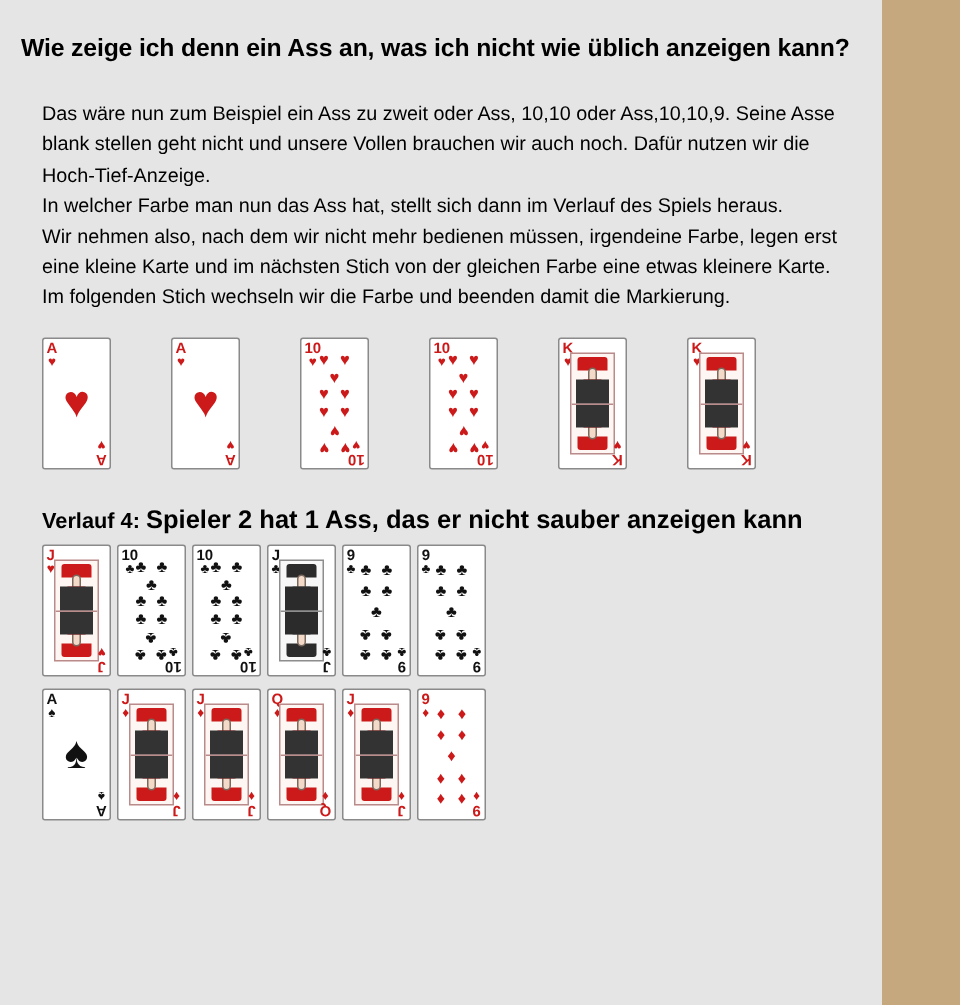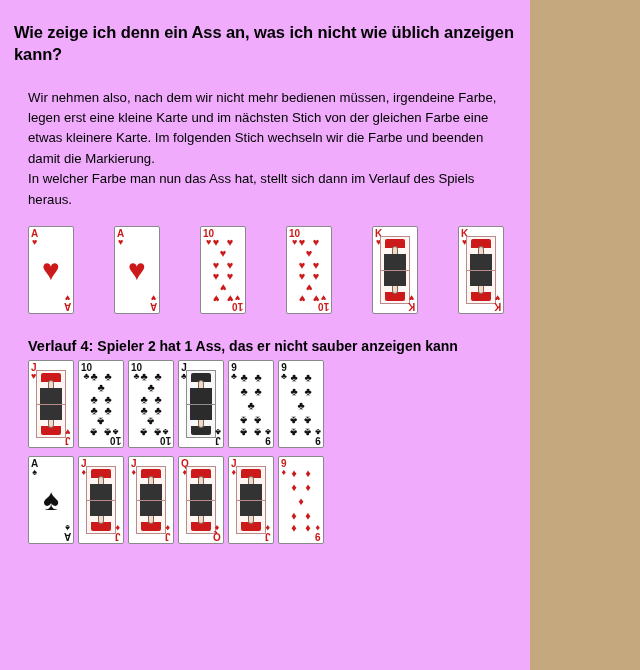--- a/index.html
+++ b/index.html
@@ -11,23 +11,23 @@
     height: 670px;
     background: #c5a87e;
     font-family: "Liberation Sans", sans-serif;
     color: #000;
     overflow: hidden;
     position: relative;
   }
   .page {
     position: absolute;
     left: 0; top: 0;
-    width: 530px;
+    width: 588px;
     height: 670px;
-    background: #f0abfc;
+    background: #e5e5e5;
     box-sizing: border-box;
     padding: 0 14px;
   }
   .title {
     font-size: 16.5px;
     font-weight: bold;
     line-height: 1.32;
     margin: 0;
     padding-top: 22px;
     letter-spacing: -0.1px;
@@ -52,21 +52,21 @@
   .card-row.row-1 { margin-top: 16px; }
   .row-label {
     font-size: 14.5px;
     font-weight: bold;
     padding-left: 14px;
     padding-top: 16px;
     padding-bottom: 6px;
   }
   .row-label .sub {
     font-weight: bold;
-    font-size: 14px;
+    font-size: 17px;
   }
 
   
   .card {
     position: absolute;
     width: 46px;
     height: 88px;
     background: #ffffff;
     border: 1px solid #8a8a8a;
     border-radius: 2px;
@@ -170,22 +170,23 @@
   .face.black-face .divider { background: #8d8d8d; }
 </style>
 </head>
 <body>
 
 <div class="page">
 
   <h1 class="title">Wie zeige ich denn ein Ass an, was ich nicht wie üblich anzeigen kann?</h1>
 
   <div class="body-text">
+    <p>Das wäre nun zum Beispiel ein Ass zu zweit oder Ass, 10,10 oder Ass,10,10,9. Seine Asse blank stellen geht nicht und unsere Vollen brauchen wir auch noch. Dafür nutzen wir die Hoch-Tief-Anzeige.</p>
+    <p>In welcher Farbe man nun das Ass hat, stellt sich dann im Verlauf des Spiels heraus.</p>
     <p>Wir nehmen also, nach dem wir nicht mehr bedienen müssen, irgendeine Farbe, legen erst eine kleine Karte und im nächsten Stich von der gleichen Farbe eine etwas kleinere Karte. Im folgenden Stich wechseln wir die Farbe und beenden damit die Markierung.</p>
-    <p>In welcher Farbe man nun das Ass hat, stellt sich dann im Verlauf des Spiels heraus.</p>
   </div>
 
   <div class="card-row row-1" id="row0">
       <div class="card" style="left: 14px; top: 0px;">
         <div class="corner tl red">
           <span class="rank">A</span>
           <span class="suit">♥</span>
         </div>
         <div class="center">
           <span class="big-pip red">♥</span>

